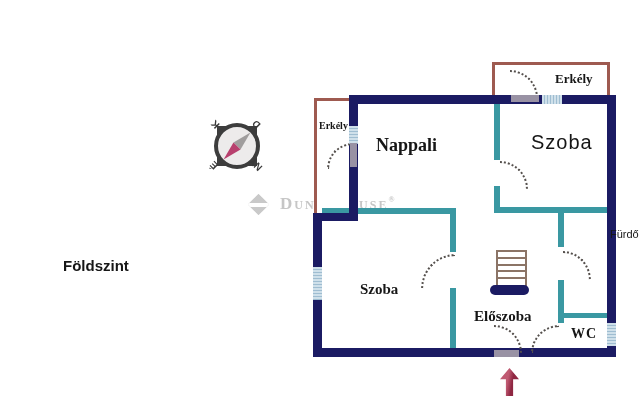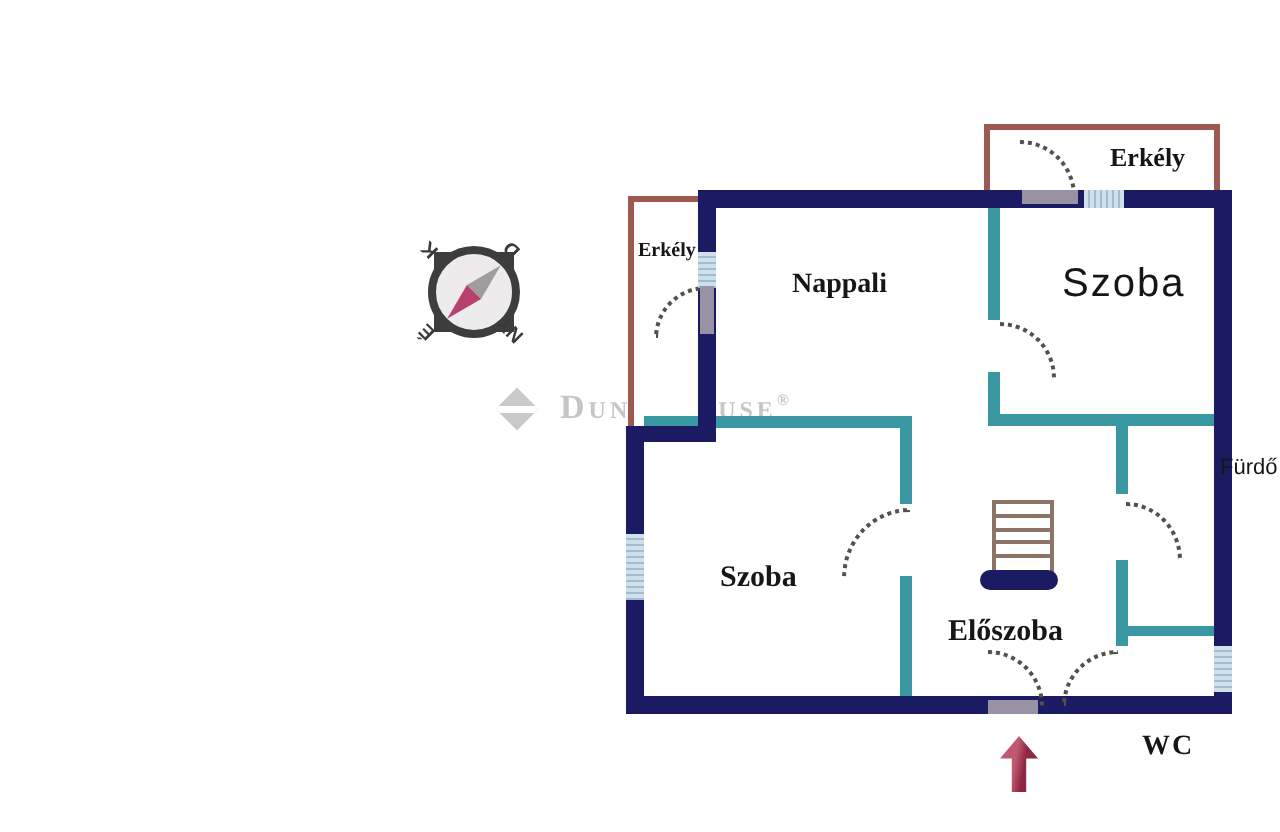--- a/index.html
+++ b/index.html
@@ -158,21 +158,22 @@
     <div class="needle-n"></div>
     <div class="needle-s"></div>
   </div>
   <span class="abs compass-letter" style="left:212px;top:119px;">K</span>
   <span class="abs compass-letter" style="left:253px;top:119px;">D</span>
   <span class="abs compass-letter" style="left:211px;top:160px;">É</span>
   <span class="abs compass-letter" style="left:249px;top:159px;">NY</span>
 
   <span class="abs room-label lbl-serif-b" style="left:319px;top:120px;font-size:10px;">Erkély</span>
   <span class="abs room-label lbl-serif-b" style="left:555px;top:71px;font-size:13px;">Erkély</span>
-  <span class="abs room-label lbl-serif-b" style="left:396px;top:135px;font-size:14px;">Nappali</span>
+  <span class="abs room-label lbl-serif-b" style="left:376px;top:135px;font-size:18px;">Nappali</span>
   <span class="abs room-label lbl-sans" style="left:531px;top:131px;font-size:20px;letter-spacing:1px;">Szoba</span>
   <span class="abs room-label lbl-serif-b" style="left:360px;top:281px;font-size:15px;">Szoba</span>
   <span class="abs room-label lbl-serif-b" style="left:474px;top:308px;font-size:15px;">Előszoba</span>
   <span class="abs room-label lbl-sans" style="left:566px;top:228px;font-size:11px;margin-left:44px;">Fürdő</span>
-  <span class="abs room-label lbl-serif-b" style="left:571px;top:326px;font-size:14px;letter-spacing:1px;margin-top:40px;">WC</span>
+  <span class="abs room-label lbl-serif-b" style="left:571px;top:326px;font-size:14px;letter-spacing:1px;">WC</span>
 
+  <span class="abs floor-label">Földszint</span>
 
 </div>
 
 </body></html>

